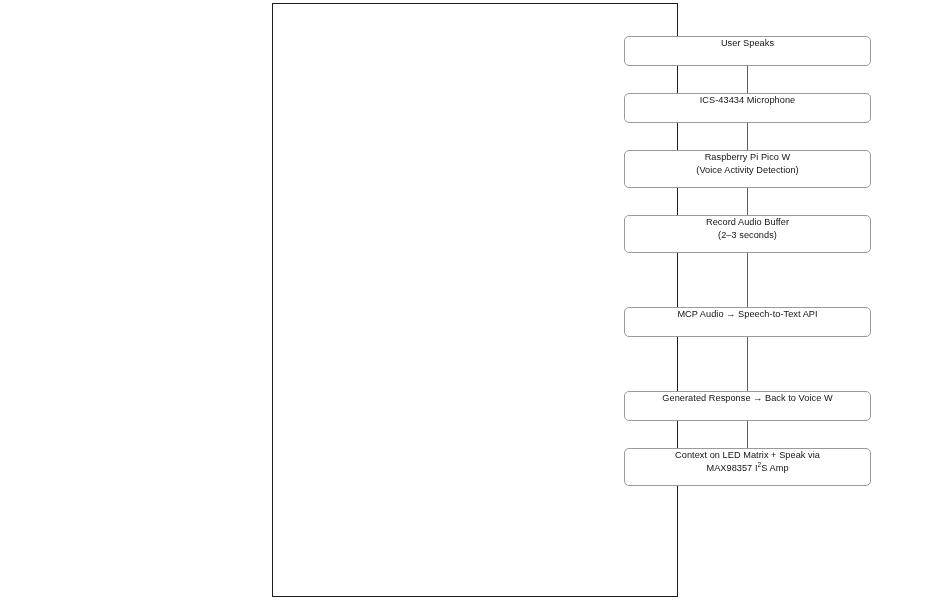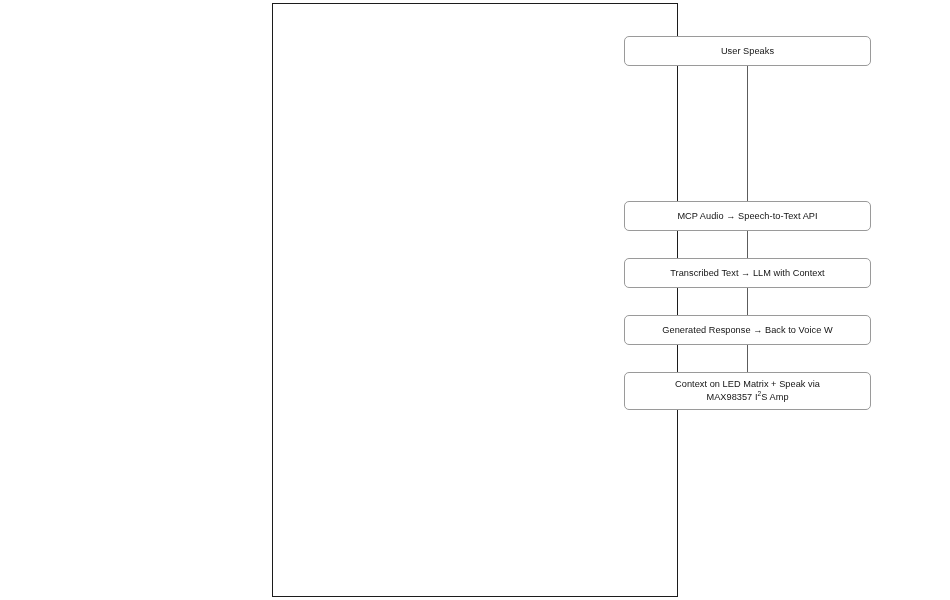--- a/index.html
+++ b/index.html
@@ -63,21 +63,21 @@
 
   .node {
     box-sizing: border-box;
     width: 247px;
     border: 1px solid #9a9a9a;
     border-radius: 5px;
     background: #ffffff;
     display: flex;
     flex-direction: column;
     align-items: center;
-    justify-content: center;
+    justify-content: flex-start;
     text-align: center;
     color: #121212;
     font-size: 9.2px;
     line-height: 13px;
     letter-spacing: 0.05px;
   }
   .node.one-line { height: 30px; }
   .node.two-line { height: 38px; }
 
   .node-line { display: block; white-space: nowrap; }
@@ -92,40 +92,52 @@
 
     <div id="flow">
 
       <div class="node-wrap">
         <div class="node one-line">
           <span class="node-line">User Speaks</span>
         </div>
       </div>
       <div class="connector"></div>
 
+      <div class="node-wrap">
+        <div class="node one-line">
+          <span class="node-line">ICS-43434 Microphone</span>
+        </div>
+      </div>
       <div class="connector"></div>
 
+      <div class="node-wrap">
+        <div class="node two-line">
+          <span class="node-line">Raspberry Pi Pico W</span>
+          <span class="node-line">(Voice Activity Detection)</span>
+        </div>
+      </div>
       <div class="connector"></div>
 
+      <div class="node-wrap">
+        <div class="node two-line">
+          <span class="node-line">Record Audio Buffer</span>
+          <span class="node-line">(2–3 seconds)</span>
+        </div>
+      </div>
       <div class="connector"></div>
 
       <div class="connector"></div>
 
       <div class="node-wrap">
         <div class="node one-line">
           <span class="node-line">MCP Audio → Speech-to-Text API</span>
         </div>
       </div>
       <div class="connector"></div>
 
-      <div class="node-wrap">
-        <div class="node one-line">
-          <span class="node-line">Transcribed Text → LLM with Context</span>
-        </div>
-      </div>
       <div class="connector"></div>
 
       <div class="node-wrap">
         <div class="node one-line">
           <span class="node-line">Generated Response → Back to Voice W</span>
         </div>
       </div>
       <div class="connector"></div>
 
       <div class="node-wrap">

